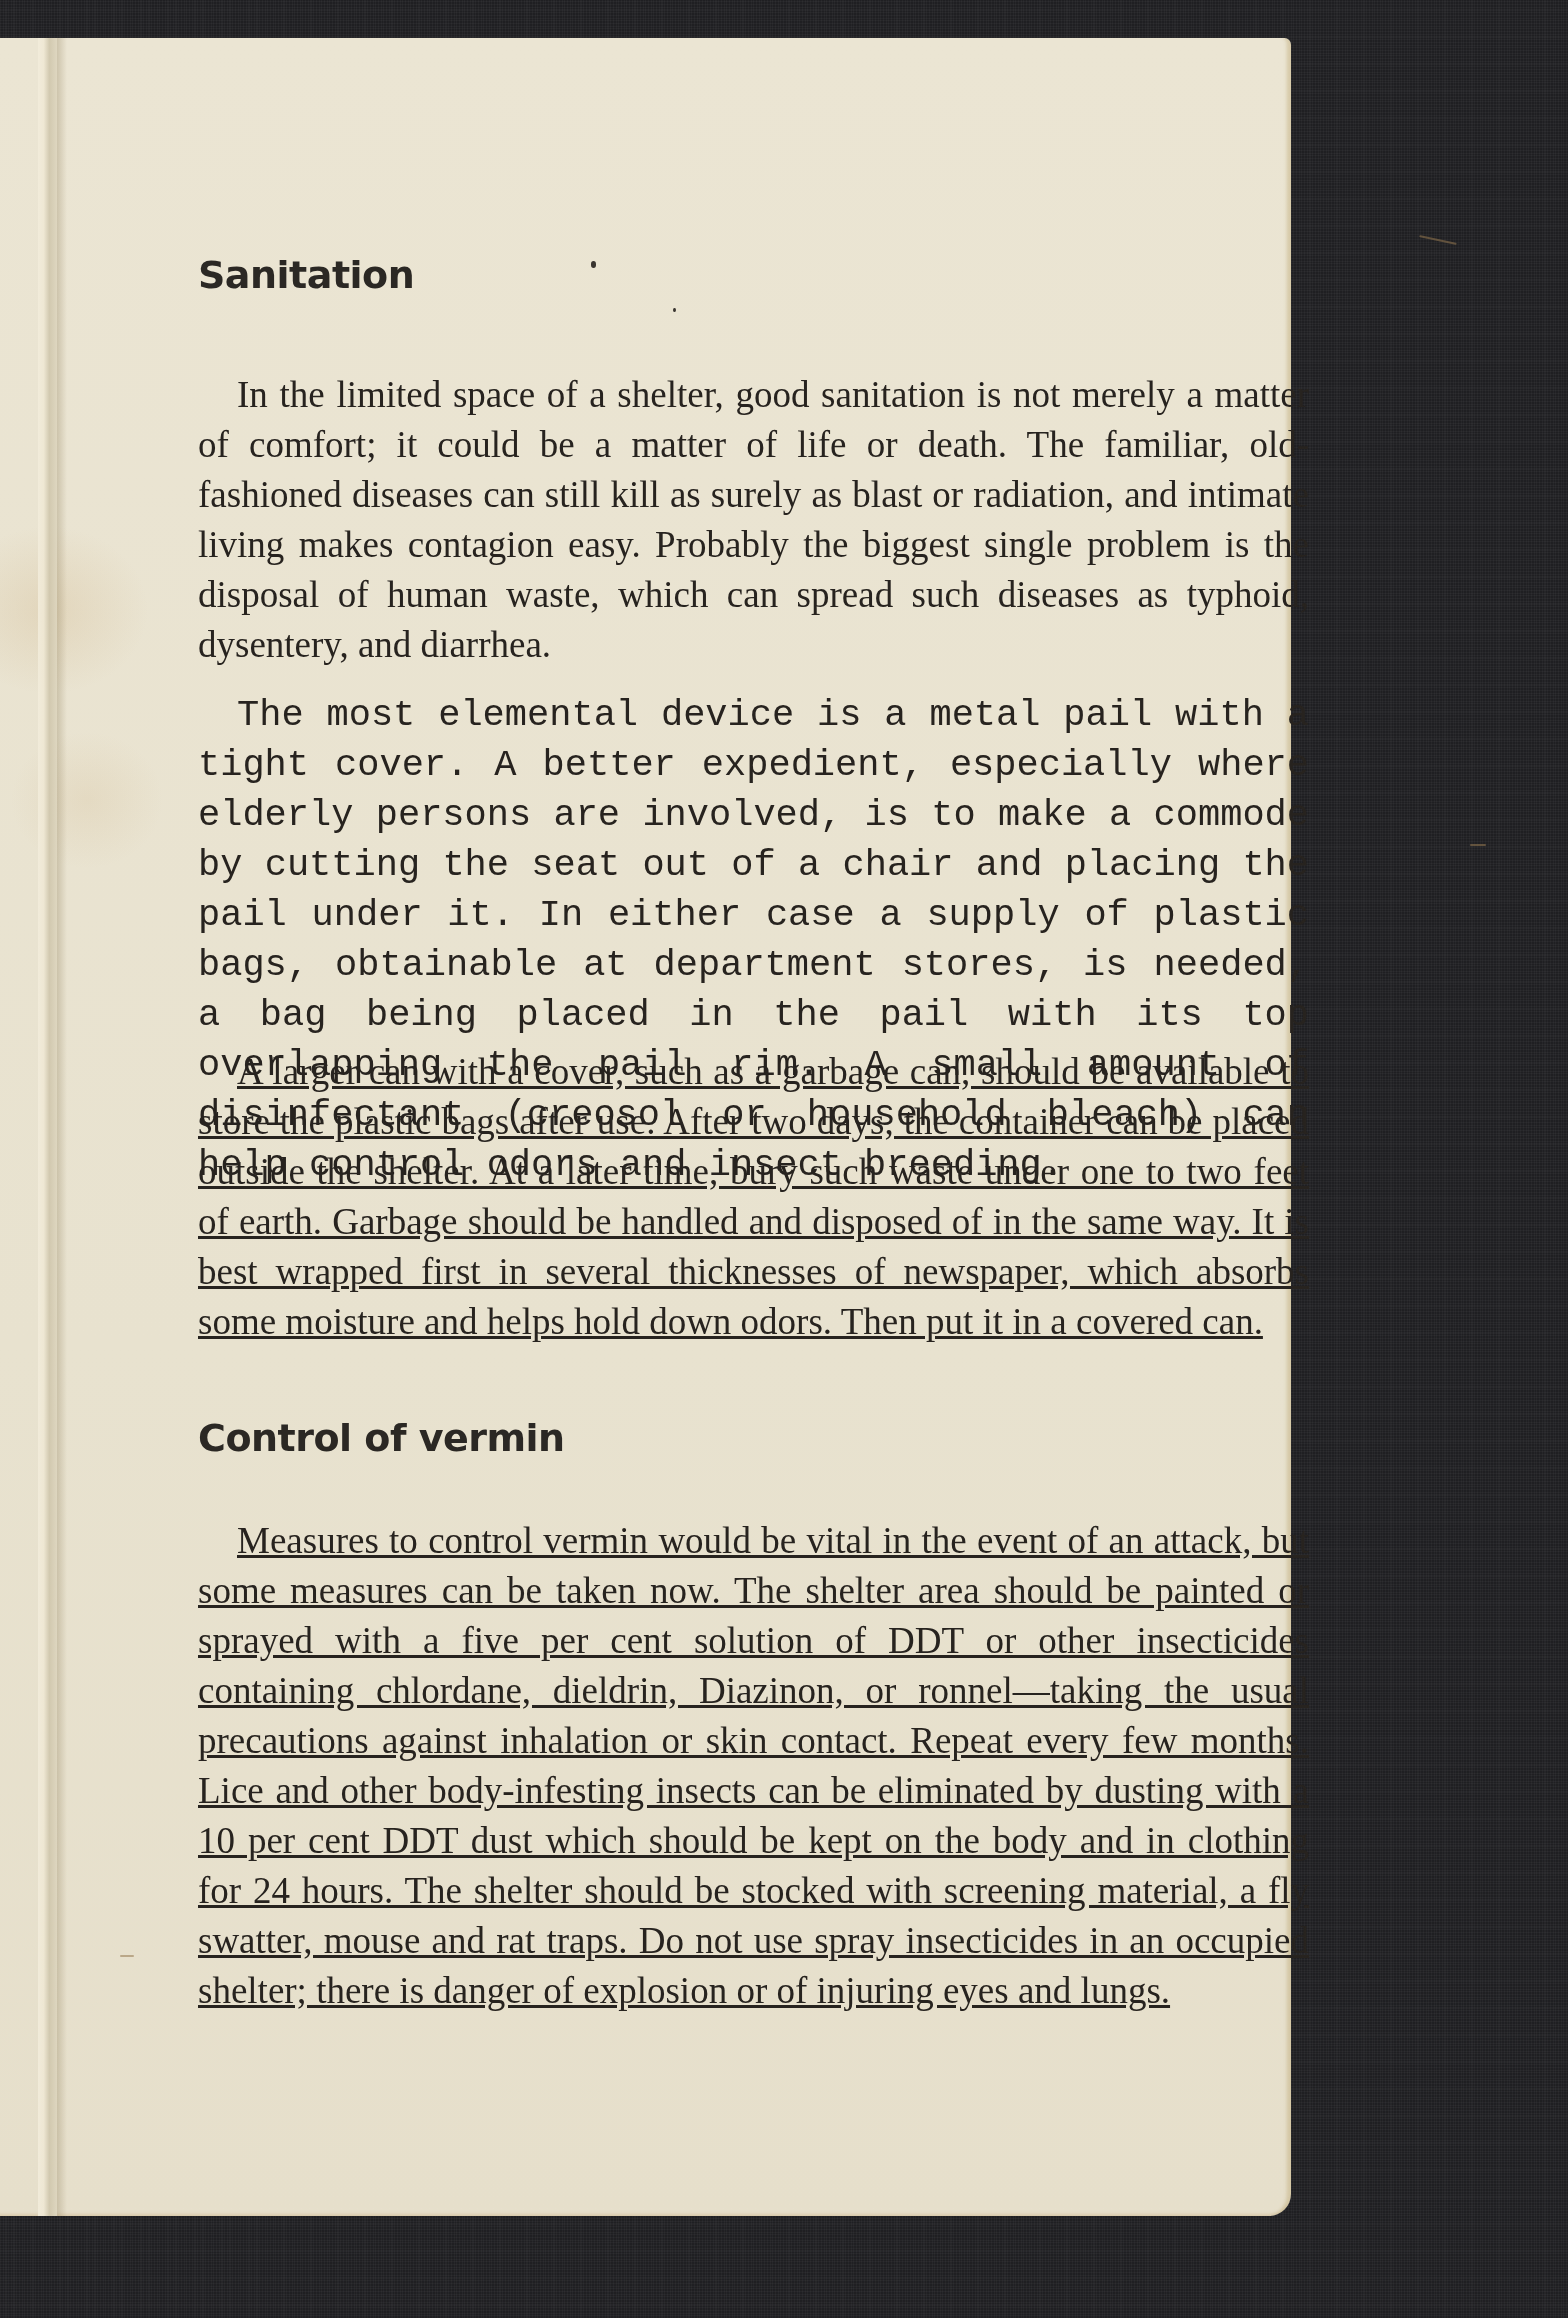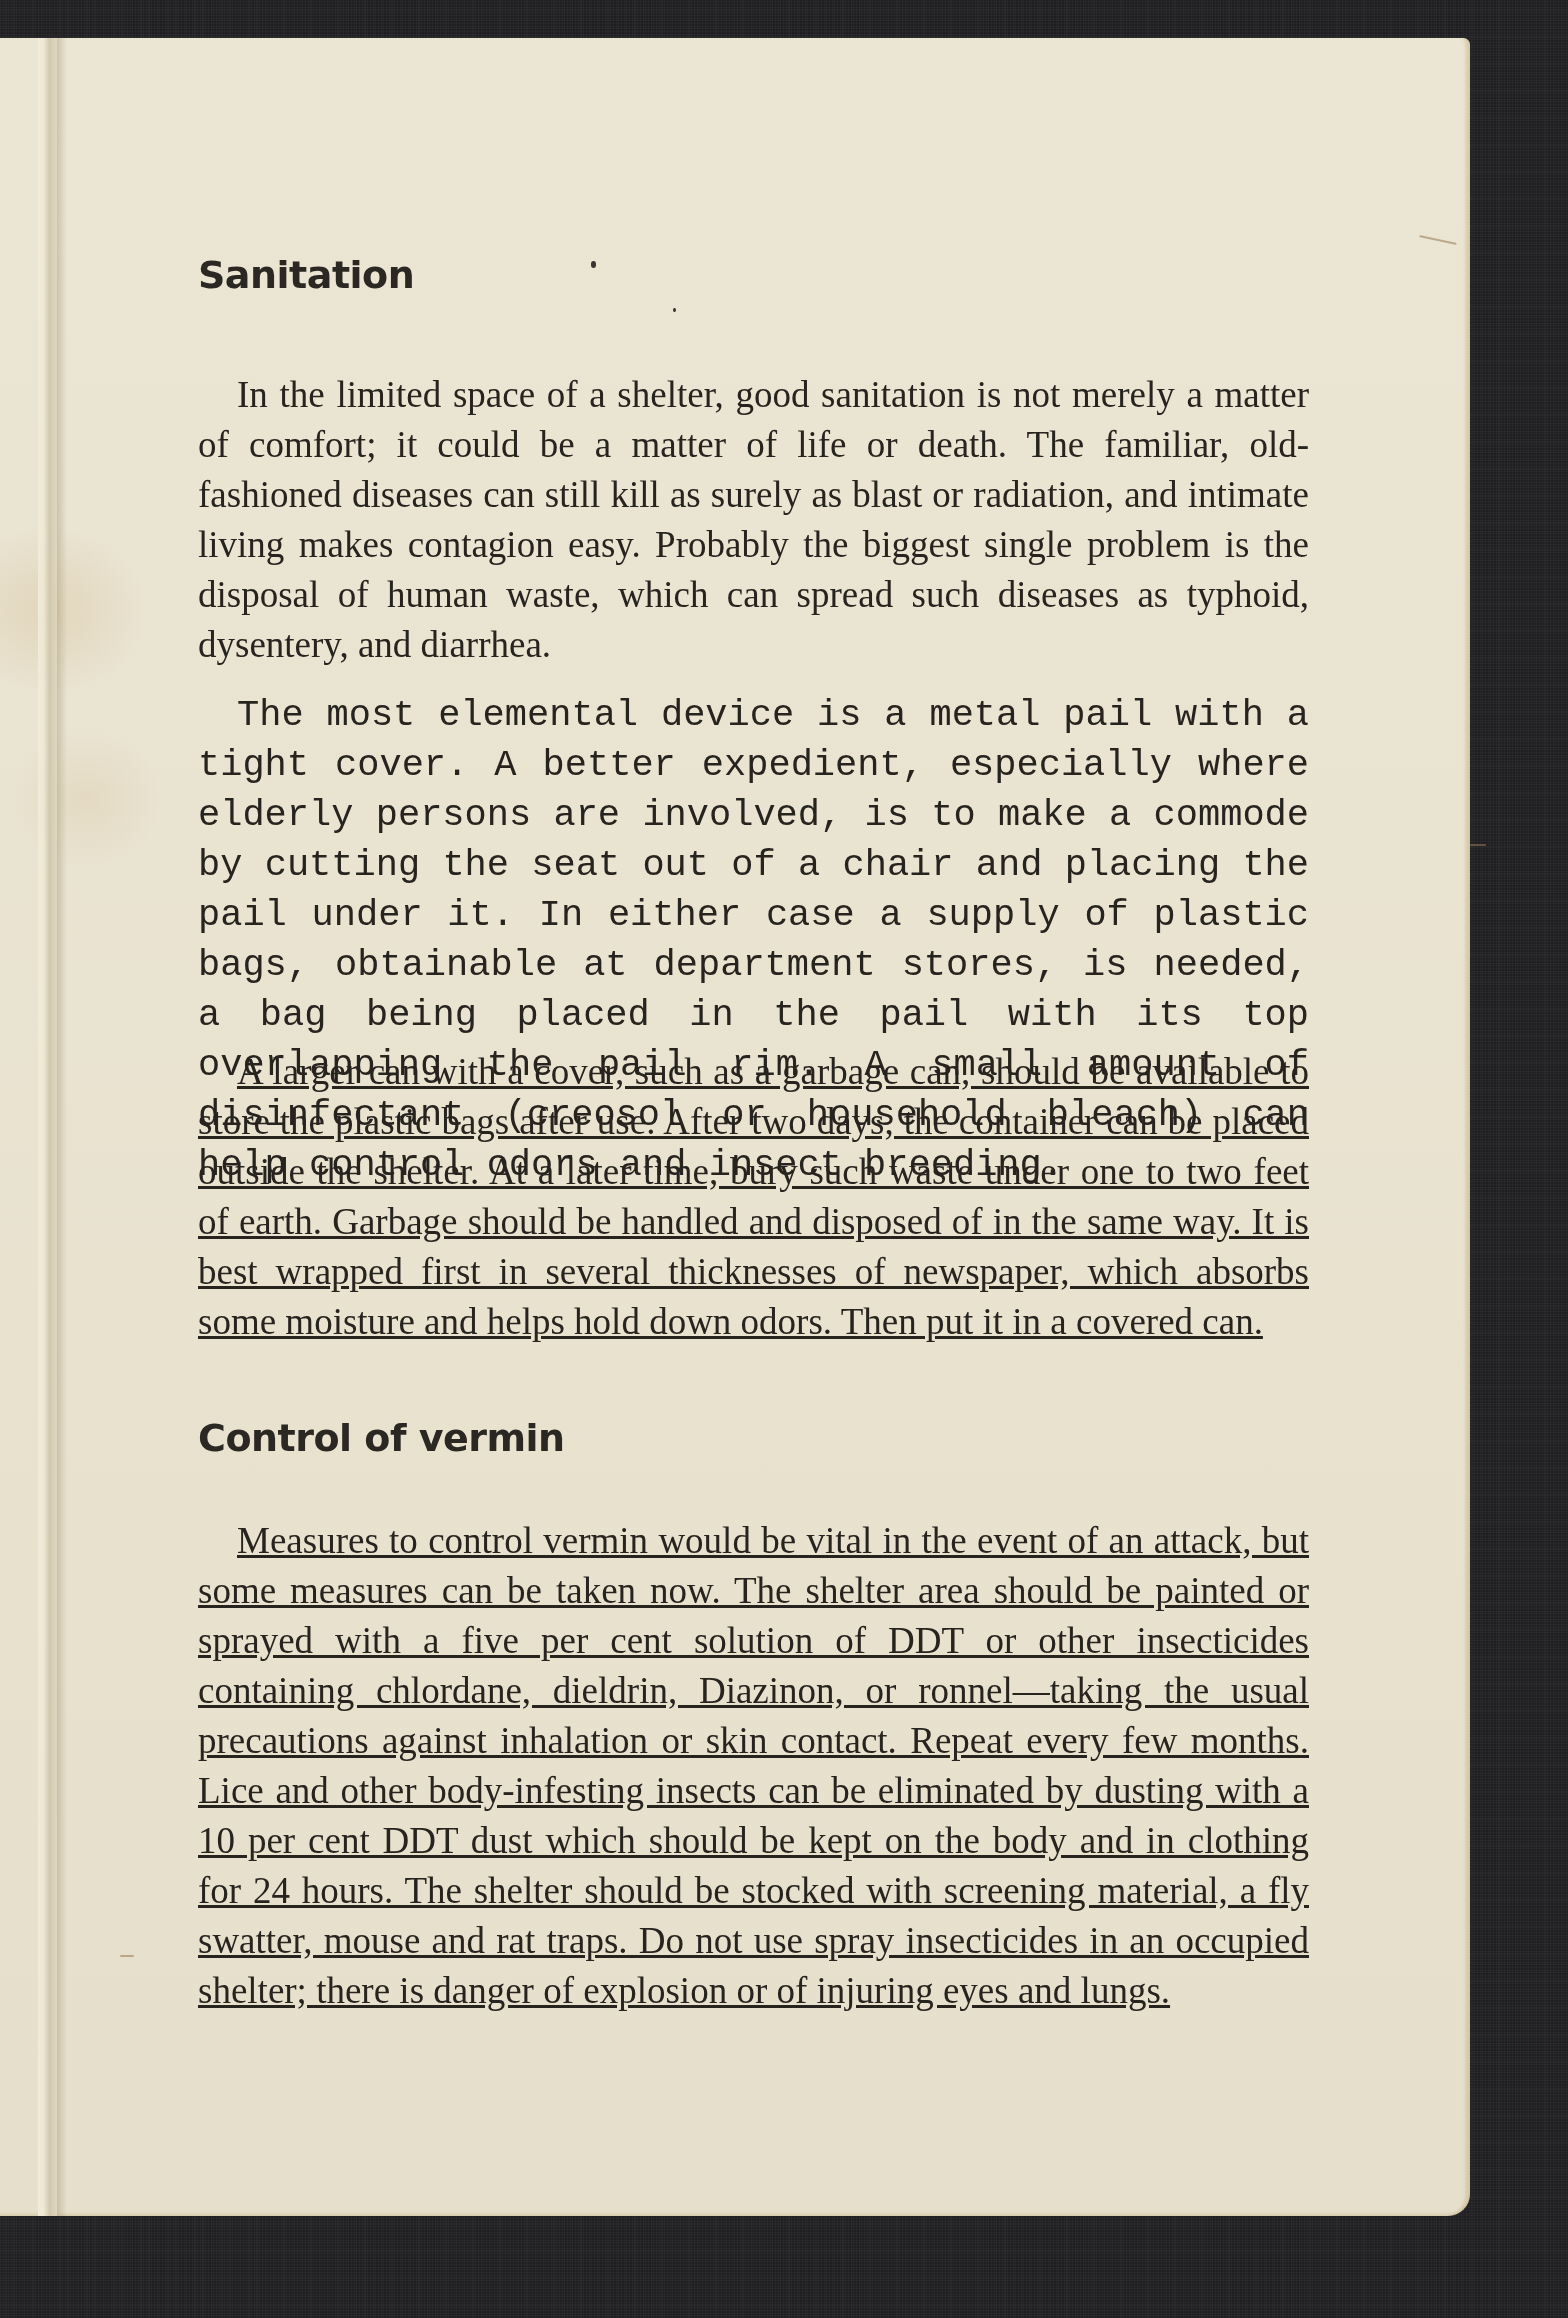--- a/index.html
+++ b/index.html
@@ -14,21 +14,21 @@
         repeating-linear-gradient(0deg, rgba(255,255,255,0.03) 0 1.1px, transparent 1.1px 2.7px),
         repeating-linear-gradient(90deg, rgba(255,255,255,0.03) 0 1.1px, transparent 1.1px 2.7px);
       position: relative;
       overflow: hidden;
       font-family: "Liberation Serif", "DejaVu Serif", serif;
     }
     .page {
       position: absolute;
       left: 0;
       top: 38px;
-      width: 1470px;
+      width: 1291px;
       height: 2178px;
       background: #e9e3d0;
       background-image:
         radial-gradient(ellipse 142px 120px at 49px 572px, rgba(190,150,90,0.18), transparent 70%),
         radial-gradient(ellipse 109px 98px at 87px 762px, rgba(190,150,90,0.12), transparent 70%),
         linear-gradient(180deg, #ebe5d3 0%, #e8e2cf 60%, #e6dfcb 100%);
       border-top-right-radius: 6.5px;
       border-bottom-right-radius: 22px;
       box-shadow: inset -7.6px 0 3.3px -3.3px rgba(190,170,120,0.45), inset 0 -5.4px 3.3px -3.3px rgba(180,140,80,0.25);
     }

